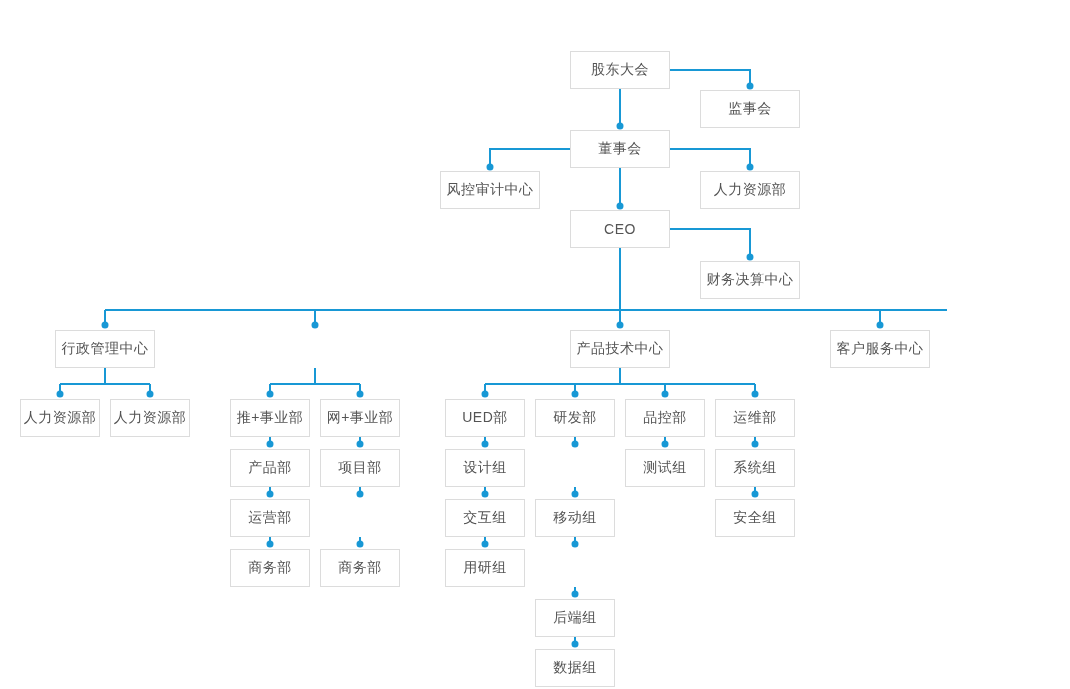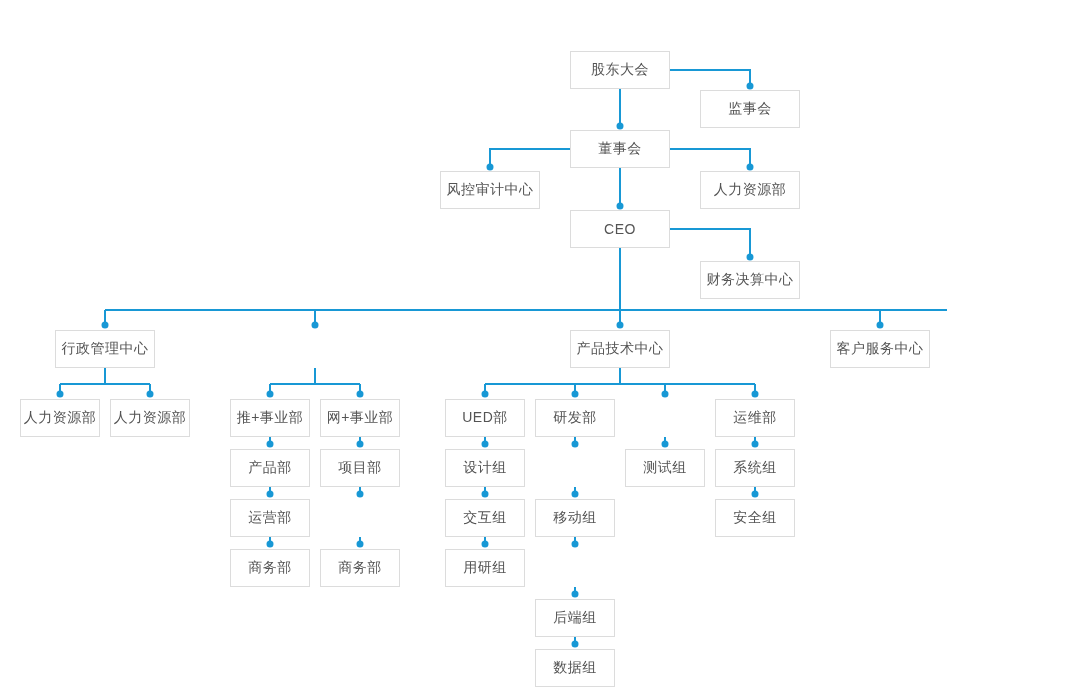--- a/index.html
+++ b/index.html
@@ -133,20 +133,21 @@
   <div class="node w80" style="left:230px;top:399px">推+事业部</div>
   <div class="node w80" style="left:320px;top:399px">网+事业部</div>
   <div class="node w80" style="left:230px;top:449px">产品部</div>
   <div class="node w80" style="left:320px;top:449px">项目部</div>
   <div class="node w80" style="left:230px;top:499px">运营部</div>
   <div class="node w80" style="left:230px;top:549px">商务部</div>
   <div class="node w80" style="left:320px;top:549px">商务部</div>
 
   <div class="node w80" style="left:535px;top:399px">研发部</div>
   <div class="node w80" style="left:445px;top:399px">UED部</div>
+  <div class="node w80" style="left:625px;top:399px">品控部</div>
   <div class="node w80" style="left:715px;top:399px">运维部</div>
 
   <div class="node w80" style="left:445px;top:449px">设计组</div>
   <div class="node w80" style="left:625px;top:449px">测试组</div>
   <div class="node w80" style="left:715px;top:449px">系统组</div>
 
   <div class="node w80" style="left:445px;top:499px">交互组</div>
   <div class="node w80" style="left:535px;top:499px">移动组</div>
   <div class="node w80" style="left:715px;top:499px">安全组</div>
 

